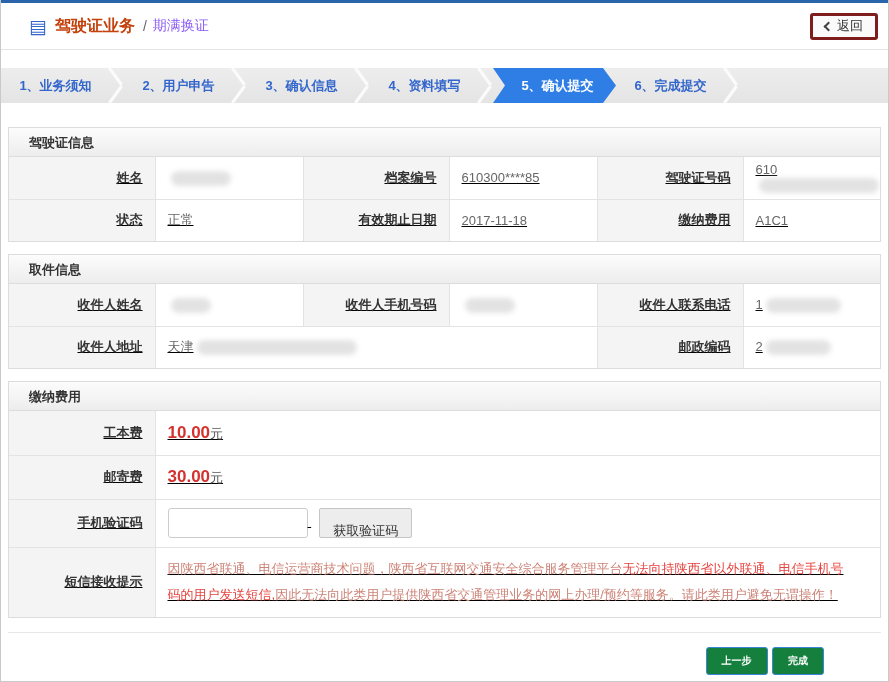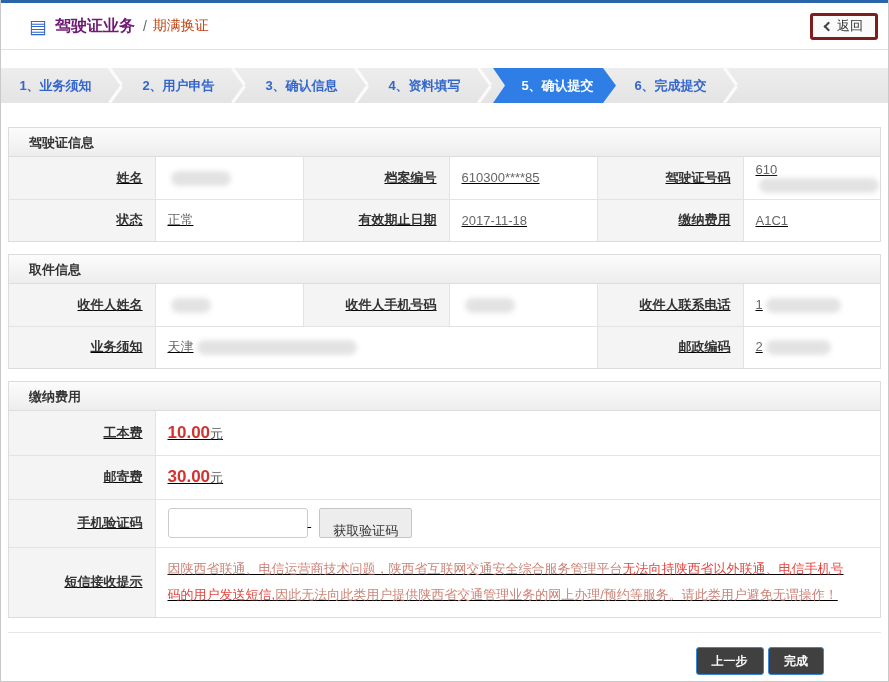--- a/index.html
+++ b/index.html
@@ -5,23 +5,23 @@
   * { margin:0; padding:0; box-sizing:border-box; }
   body { font-family:"Liberation Sans","DejaVu Sans",sans-serif; background:#fff; }
   .page { position:relative; width:889px; height:682px; background:#fff;
           border:1px solid #c9c9c9; border-top:none; overflow:hidden; }
   .topbar { height:3px; background:#2a65ab; }
 
   
   .hdr { height:47px; background:#fff; border-bottom:1px solid #e3e3e3;
          display:flex; align-items:center; padding:0 10px 0 28px; }
   .hdr-icon { color:#3366cc; font-size:19px; line-height:1; margin-right:8px; }
-  .hdr-title { color:#701a75; font-size:16px; font-weight:bold; }
+  .hdr-title { color:#c2410c; font-size:16px; font-weight:bold; }
   .hdr-sep { color:#666; font-size:14px; margin:0 6px 0 8px; }
-  .hdr-sub { color:#c2410c; font-size:14px; }
+  .hdr-sub { color:#8b5cf6; font-size:14px; }
   .back-btn { margin-left:auto; height:27px; padding:0 12px; background:#fafafa;
               border:3px solid #7f1d1d; border-radius:3px; font-size:13px; color:#333;
               display:flex; align-items:center; cursor:pointer; }
   .back-chevron { display:inline-block; width:7px; height:7px; border-left:2px solid #444;
                   border-bottom:2px solid #444; transform:rotate(45deg); margin-right:5px; }
 
   
   .stepbar { margin-top:18px; height:35px; background:linear-gradient(#ededed,#e4e4e4);
              display:flex; align-items:stretch; }
   .step { width:109px; display:flex; align-items:center; justify-content:center;
@@ -65,22 +65,22 @@
                  border:1px solid #c5c5c5; border-radius:2px; font-size:13px; color:#333;
                  vertical-align:middle; cursor:pointer; }
   .sms-text { line-height:26px; font-size:13px; padding:8px 14px 8px 0; display:block; }
   .sms-soft { color:#cc8377; }
   .sms-bright { color:#e64540; }
   .fees td.val.sms-cell { padding-right:10px; }
 
   
   .footer-rule { margin:14px 7px 0 7px; border-top:1px solid #e7e7e7; }
   .footer { text-align:right; padding:14px 64px 0 0; }
-  .btn-blue { height:28px; padding:4px 15px; background:#404040; border:1px solid #3a86d6;
-              border-radius:3px; color:#fff; font-size:12px; font-weight:bold; cursor:pointer; }
+  .btn-blue { height:28px; padding:4px 15px; background:#15803d; border:1px solid #3a86d6;
+              border-radius:3px; color:#fff; font-size:10px; font-weight:bold; cursor:pointer; }
   .btn-blue + .btn-blue { margin-left:0; }
 </style>
 </head>
 <body>
 
 <div class="page">
   <div class="topbar"></div>
 
   <div class="hdr">
     <span class="hdr-icon">▤</span>
@@ -154,21 +154,21 @@
       <tbody>
           <tr>
         <td class="lbl">收件人姓名</td>
         <td class="val"><span></span><span class="smudge w40"></span></td>
         <td class="lbl">收件人手机号码</td>
         <td class="val"><span></span><span class="smudge w50"></span></td>
         <td class="lbl">收件人联系电话</td>
         <td class="val"><span>1</span><span class="smudge w75"></span></td>
       </tr>
       <tr>
-        <td class="lbl">业务须知</td>
+        <td class="lbl">收件人地址</td>
         <td class="val" colspan="3"><span>天津</span><span class="smudge w160"></span></td>
         <td class="lbl">邮政编码</td>
         <td class="val"><span>2</span><span class="smudge w65"></span></td>
       </tr>
     </tbody>
       </table>
   </div>
 
   <div class="section tight">
     <div class="sec-hd">缴纳费用</div>

